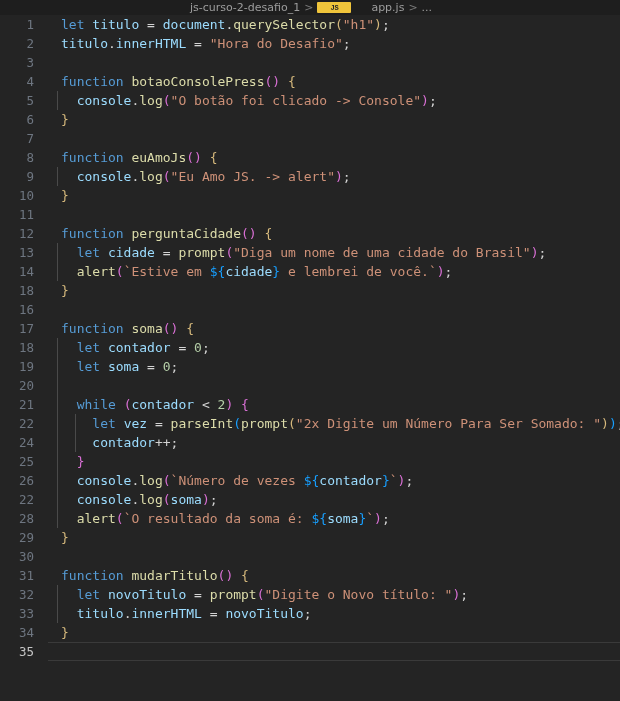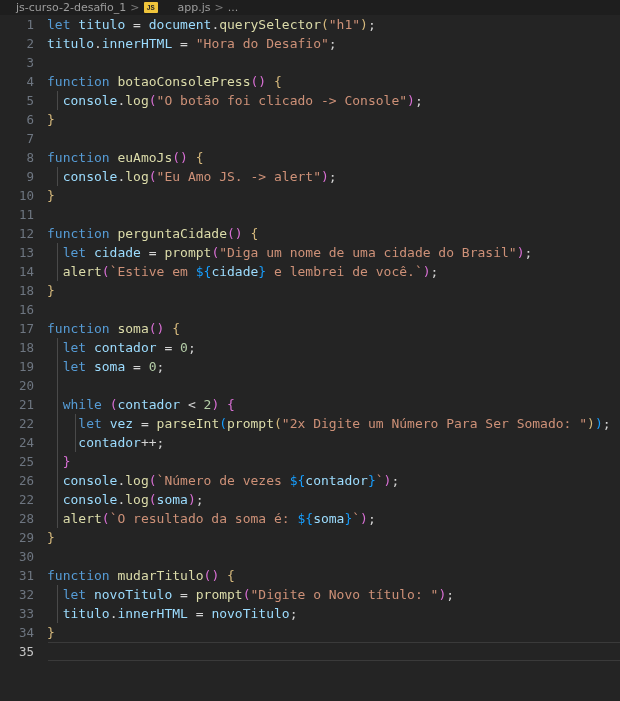--- a/index.html
+++ b/index.html
@@ -12,41 +12,42 @@
   body {
     font-family: "DejaVu Sans Mono", "Liberation Mono", monospace;
   }
 
   
   #breadcrumb-bar {
     height: 15px;
     background: #1e1e1e;
     display: flex;
     align-items: center;
-    padding-left: 16px;
+    padding-left: 2px;
     font-family: "DejaVu Sans", "Liberation Sans", sans-serif;
     font-size: 11px;
     color: #9a9a9a;
     white-space: nowrap;
     user-select: none;
+    justify-content: center;
   }
   .crumb {
     color: #9d9d9d;
     line-height: 15px;
   }
   .crumb-sep {
     color: #7a7a7a;
     margin: 0 4px;
     line-height: 15px;
   }
   .js-badge {
     display: inline-flex;
     align-items: center;
     justify-content: center;
-    width: 14px; height: 11px;
+    width: 34px; height: 11px;
     background: #f0c53b;
     color: #262626;
     font-family: Liberation Mono, monospace;
     font-size: 7px;
     font-weight: bold;
     letter-spacing: -0.3px;
     border-radius: 1px;
     margin-right: 20px;
   }
 
@@ -71,21 +72,21 @@
     width: 34px;
     text-align: right;
     color: #6e7681;
     font-size: 12.5px;
     line-height: 19px;
     user-select: none;
   }
   .code-line.active .ln { color: #c6c6c6; padding-left: 17px; }
   .src {
     position: absolute;
-    left: 47px;
+    left: 61px;
     line-height: 19px;
     color: #d4d4d4;
   }
   
   .cur-line-box {
     position: absolute;
     left: 48px;
     right: 0;
     top: 0;
     height: 19px;

